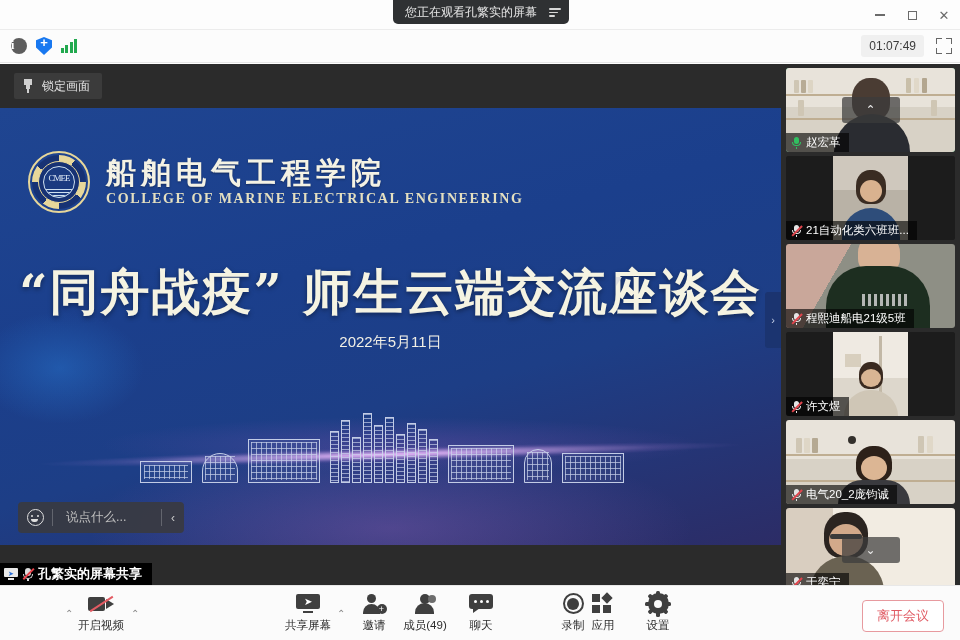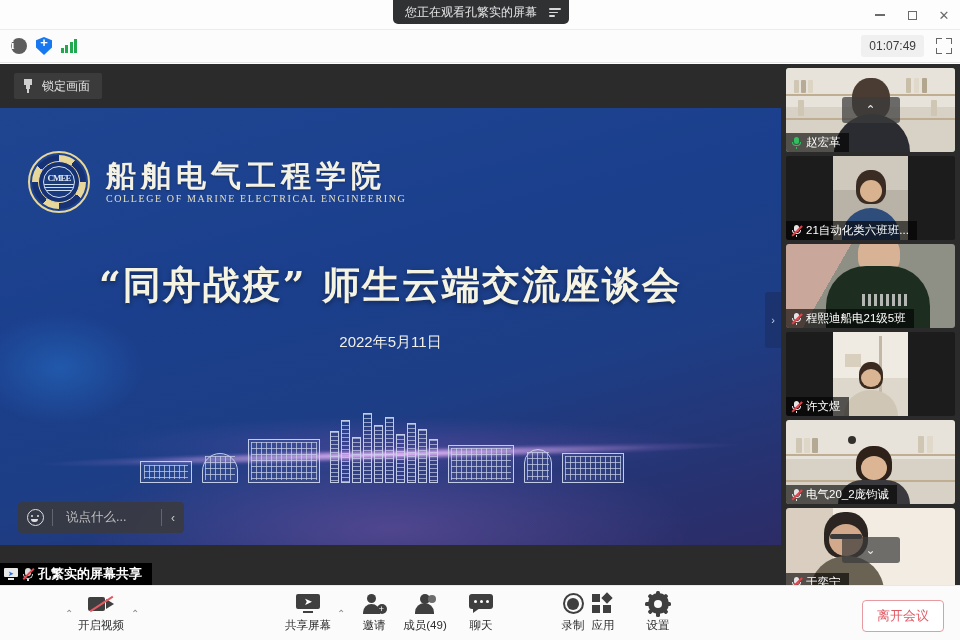--- a/index.html
+++ b/index.html
@@ -117,38 +117,38 @@
     background: radial-gradient(ellipse 430px 40px at 420px 60px, rgba(150,90,190,0.28), rgba(150,90,190,0) 70%);
   }
 
   .logo-row { position: absolute; left: 28px; top: 43px; display: flex; align-items: center; gap: 16px; }
   .emblem { width: 62px; height: 62px; position: relative; }
   .emblem .ring-out { position:absolute; inset:0; border-radius:50%; border:2.5px solid #e7d79a; }
   .emblem .ring-seg { position:absolute; inset:4px; border-radius:50%;
     background: conic-gradient(#e7d79a 0 10%, #173274 10% 25%, #e7d79a 25% 35%, #173274 35% 50%, #e7d79a 50% 60%, #173274 60% 75%, #e7d79a 75% 85%, #173274 85% 100%); }
   .emblem .ring-in { position:absolute; inset:10px; border-radius:50%; background:#173274; border:1.6px solid #e7d79a; }
   .emblem .core { position:absolute; inset:15px; border-radius:50%; background:#1a3a80; border:1px solid #cfe0ef;
-     display:flex;align-items:center;justify-content:center; overflow:hidden;font-weight:bold;}
+     display:flex;align-items:flex-end;justify-content:center; overflow:hidden;}
   .emblem .core .waves { width:100%; height:8px; margin-top:12px;
      background: repeating-linear-gradient(to bottom, #cfe0ef 0 1px, transparent 1px 3px); }
   .emblem .core .mono { position:absolute; top:6px; left:0; right:0; text-align:center; color:#dfe9f5; font-size:9px; letter-spacing:-1px; font-family:"Liberation Serif",serif;}
   .col-names { display: flex; flex-direction: column; gap: 2px; }
   .col-cn {
     font-size: 30px; color: #f4f2e4; letter-spacing: 5px; font-weight: bold;
     font-family: "DejaVu Serif", serif; line-height: 1.05;
     text-shadow: 0 1px 2px rgba(0,0,0,0.35);
   }
   .col-en {
-    font-size: 10px; color: #e4dfc0; letter-spacing: 1.6px; font-weight: normal;
+    font-size: 14px; color: #e4dfc0; letter-spacing: 1.6px; font-weight: bold;
     font-family: "Liberation Serif", serif;
   }
 
   .slide-title {
     position: absolute; left: 0; right: 0; top: 152px; text-align: center;
-    font-size: 38px; color: #f5f3e2; font-weight: bold;
+    font-size: 49px; color: #f5f3e2; font-weight: bold;
     font-family: "DejaVu Serif", serif; letter-spacing: 2px;
     text-shadow: 0 2px 5px rgba(0,0,0,0.4);
   }
   .slide-date {
     position: absolute; left: 0; right: 0; top: 225px; text-align: center;
     font-size: 15px; color: #f2f0e6;
     font-family: "Liberation Sans", sans-serif;
   }
 
   .skyline { position: absolute; left: 140px; bottom: 62px; width: 520px; height: 78px;

